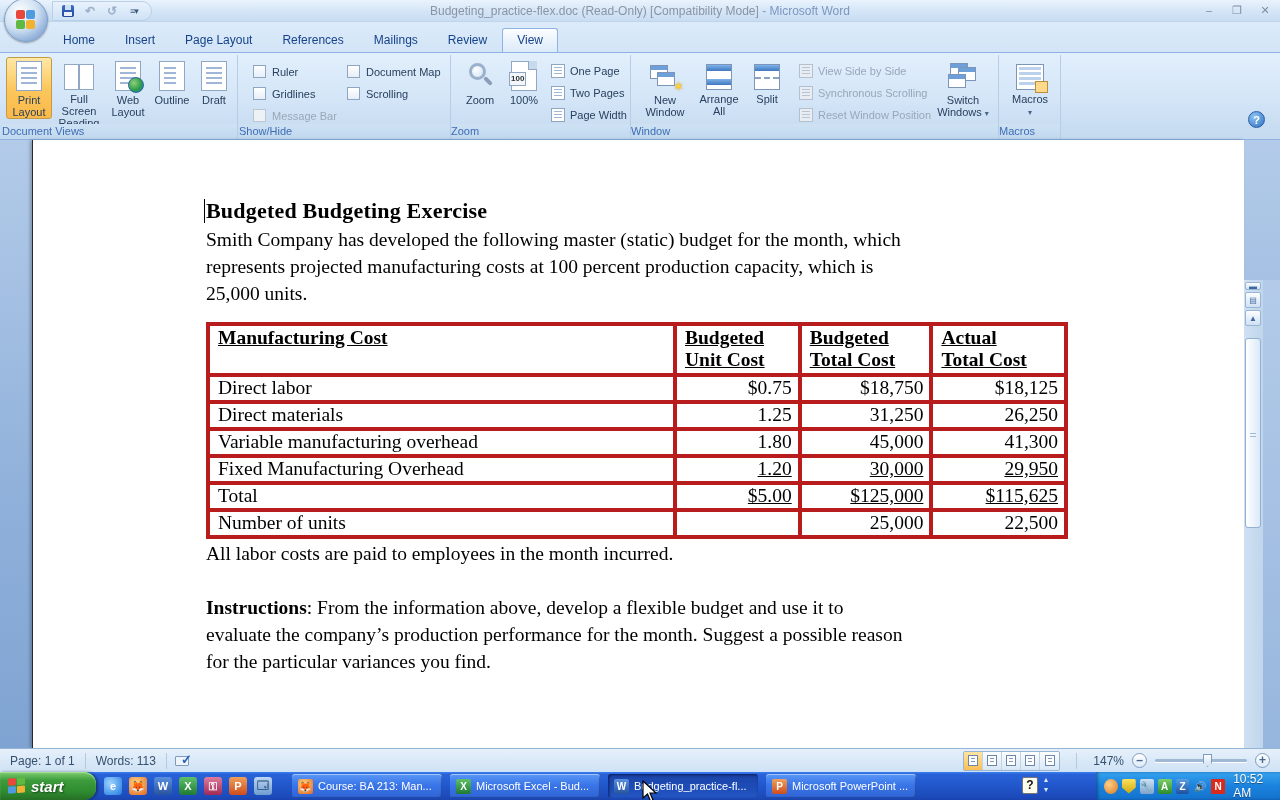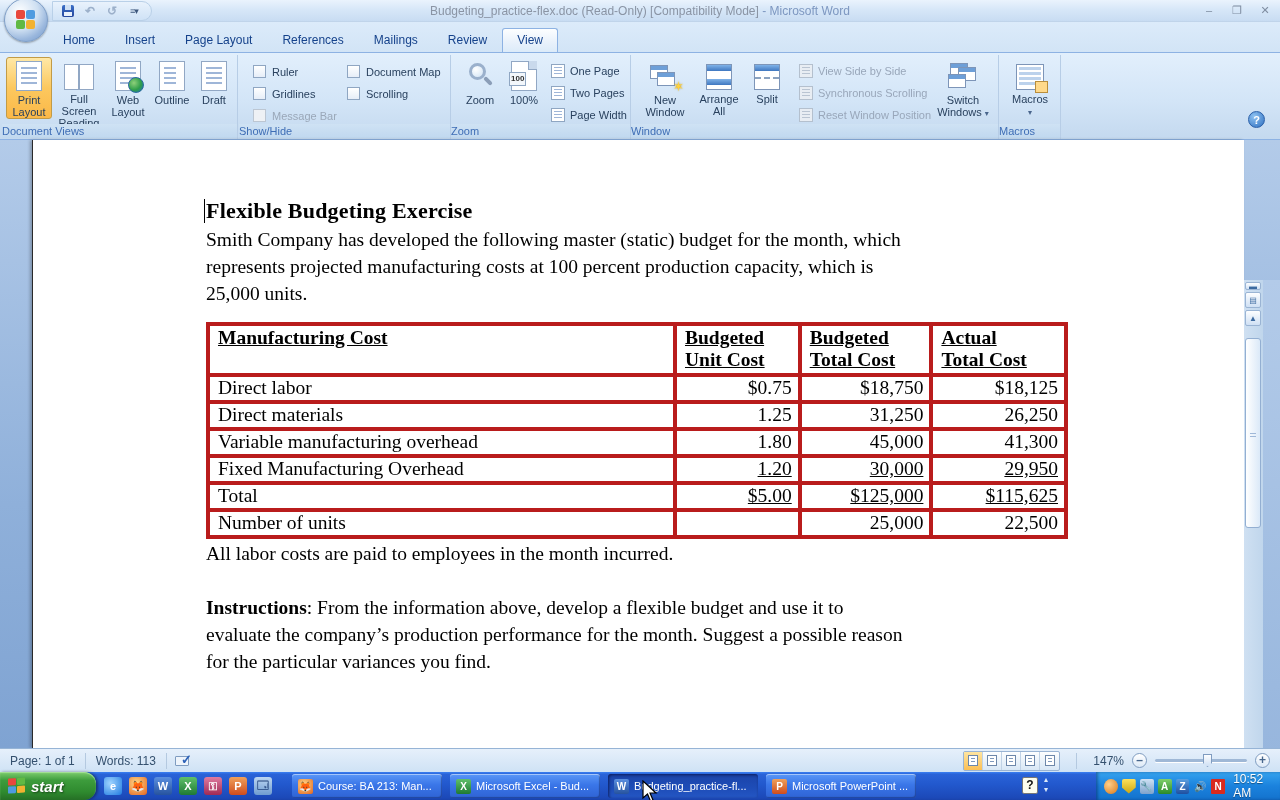--- a/index.html
+++ b/index.html
@@ -383,21 +383,21 @@
   </div>
 
   <div id="ribbon-help" class="abs">?</div>
 </div>
 
 <div id="docarea" class="abs">
   <div id="page" class="abs">
     <div id="content">
       <div id="doc-heading" style="position:relative">
         <div id="caret"></div>
-        <span>Flexible Budgeting Exercise</span>
+        <span>Budgeted Budgeting Exercise</span>
       </div>
       <div class="doc-par">Smith Company has developed the following master (static) budget for the month, which
 represents projected manufacturing costs at 100 percent production capacity, which is
 25,000 units.</div>
 
       <table id="budget">
         <colgroup>
             <col class="c1">
             <col class="c2">
             <col class="c3">

